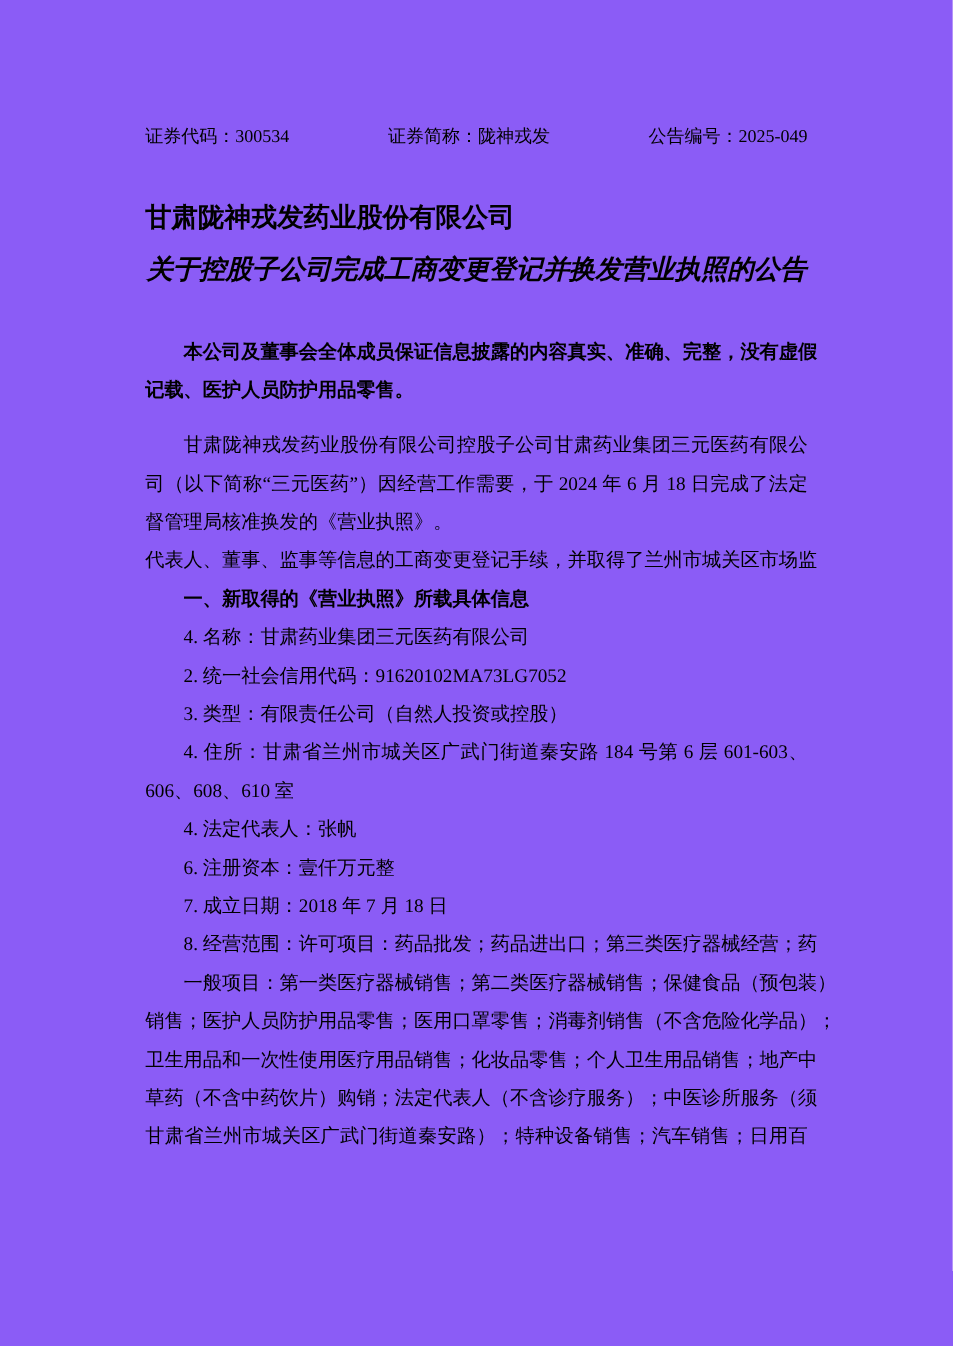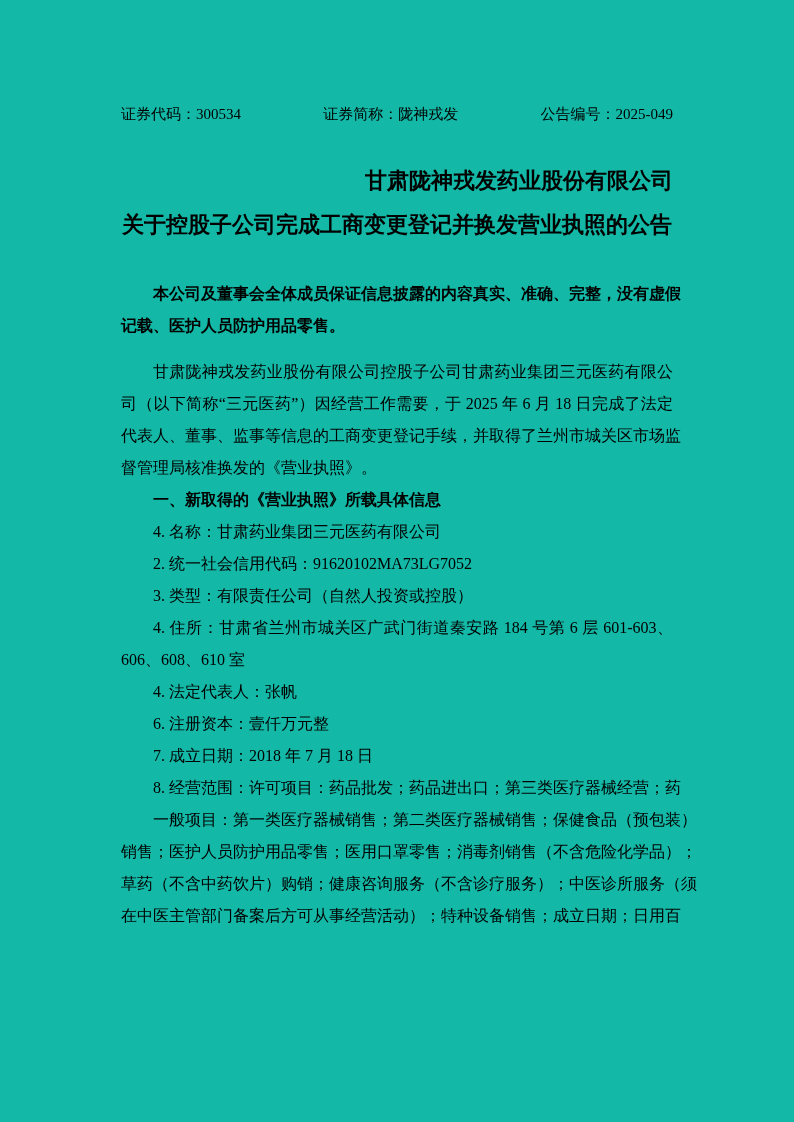--- a/index.html
+++ b/index.html
@@ -5,50 +5,51 @@
   html, body {
     margin: 0;
     padding: 0;
     background: #ffffff;
   }
   .page {
     position: relative;
     width: 794px;
     height: 1122px;
     margin: 0 auto;
-    background: #14b8a6;
+    background: #8b5cf6;
     color: #000000;
     box-sizing: border-box;
     padding: 104px 121px 0 121px;
     font-family: "Liberation Serif", "DejaVu Serif", serif;
     overflow: hidden;
   }
   .doc-header {
     display: flex;
     justify-content: space-between;
     align-items: baseline;
     font-size: 15px;
     line-height: 20px;
     white-space: nowrap;
   }
   .title1 {
     margin: 42px 0 0 0;
-    text-align: right;
+    text-align: left;
     font-size: 22px;
     font-weight: bold;
     line-height: 30px;
     white-space: nowrap;
   }
   .title2 {
     margin: 14px 0 0 0;
     text-align: center;
     font-size: 22px;
     font-weight: bold;
     line-height: 30px;
     white-space: nowrap;
+    font-style: italic;
   }
   .content {
     margin-top: 38px;
     font-size: 16px;
   }
   .para { margin: 0; }
   .para.spaced { margin-top: 14px; }
   .para.intro { font-weight: bold; }
   .para.heading { font-weight: bold; }
   .line {
@@ -72,23 +73,23 @@
   </div>
   <div class="title1">甘肃陇神戎发药业股份有限公司</div>
   <div class="title2">关于控股子公司完成工商变更登记并换发营业执照的公告</div>
   <div class="content" id="content">
       <div class="para intro">
         <div class="line indent">本公司及董事会全体成员保证信息披露的内容真实、准确、完整，没有虚假</div>
         <div class="line last">记载、医护人员防护用品零售。</div>
       </div>
       <div class="para body spaced">
         <div class="line indent">甘肃陇神戎发药业股份有限公司控股子公司甘肃药业集团三元医药有限公</div>
-        <div class="line">司（以下简称“三元医药”）因经营工作需要，于 2025 年 6 月 18 日完成了法定</div>
+        <div class="line">司（以下简称“三元医药”）因经营工作需要，于 2024 年 6 月 18 日完成了法定</div>
+        <div class="line last">督管理局核准换发的《营业执照》。</div>
         <div class="line">代表人、董事、监事等信息的工商变更登记手续，并取得了兰州市城关区市场监</div>
-        <div class="line last">督管理局核准换发的《营业执照》。</div>
       </div>
       <div class="para heading">
         <div class="line indent last">一、新取得的《营业执照》所载具体信息</div>
       </div>
       <div class="para body">
         <div class="line indent last">4. 名称：甘肃药业集团三元医药有限公司</div>
       </div>
       <div class="para body">
         <div class="line indent last">2. 统一社会信用代码：91620102MA73LG7052</div>
       </div>
@@ -107,17 +108,18 @@
       </div>
       <div class="para body">
         <div class="line indent last">7. 成立日期：2018 年 7 月 18 日</div>
       </div>
       <div class="para body">
         <div class="line indent">8. 经营范围：许可项目：药品批发；药品进出口；第三类医疗器械经营；药</div>
       </div>
       <div class="para body">
         <div class="line indent">一般项目：第一类医疗器械销售；第二类医疗器械销售；保健食品（预包装）</div>
         <div class="line">销售；医护人员防护用品零售；医用口罩零售；消毒剂销售（不含危险化学品）；</div>
-        <div class="line">草药（不含中药饮片）购销；健康咨询服务（不含诊疗服务）；中医诊所服务（须</div>
-        <div class="line">在中医主管部门备案后方可从事经营活动）；特种设备销售；成立日期；日用百</div>
+        <div class="line">卫生用品和一次性使用医疗用品销售；化妆品零售；个人卫生用品销售；地产中</div>
+        <div class="line">草药（不含中药饮片）购销；法定代表人（不含诊疗服务）；中医诊所服务（须</div>
+        <div class="line">甘肃省兰州市城关区广武门街道秦安路）；特种设备销售；汽车销售；日用百</div>
       </div>
     </div>
 </div>
 
 </body></html>

